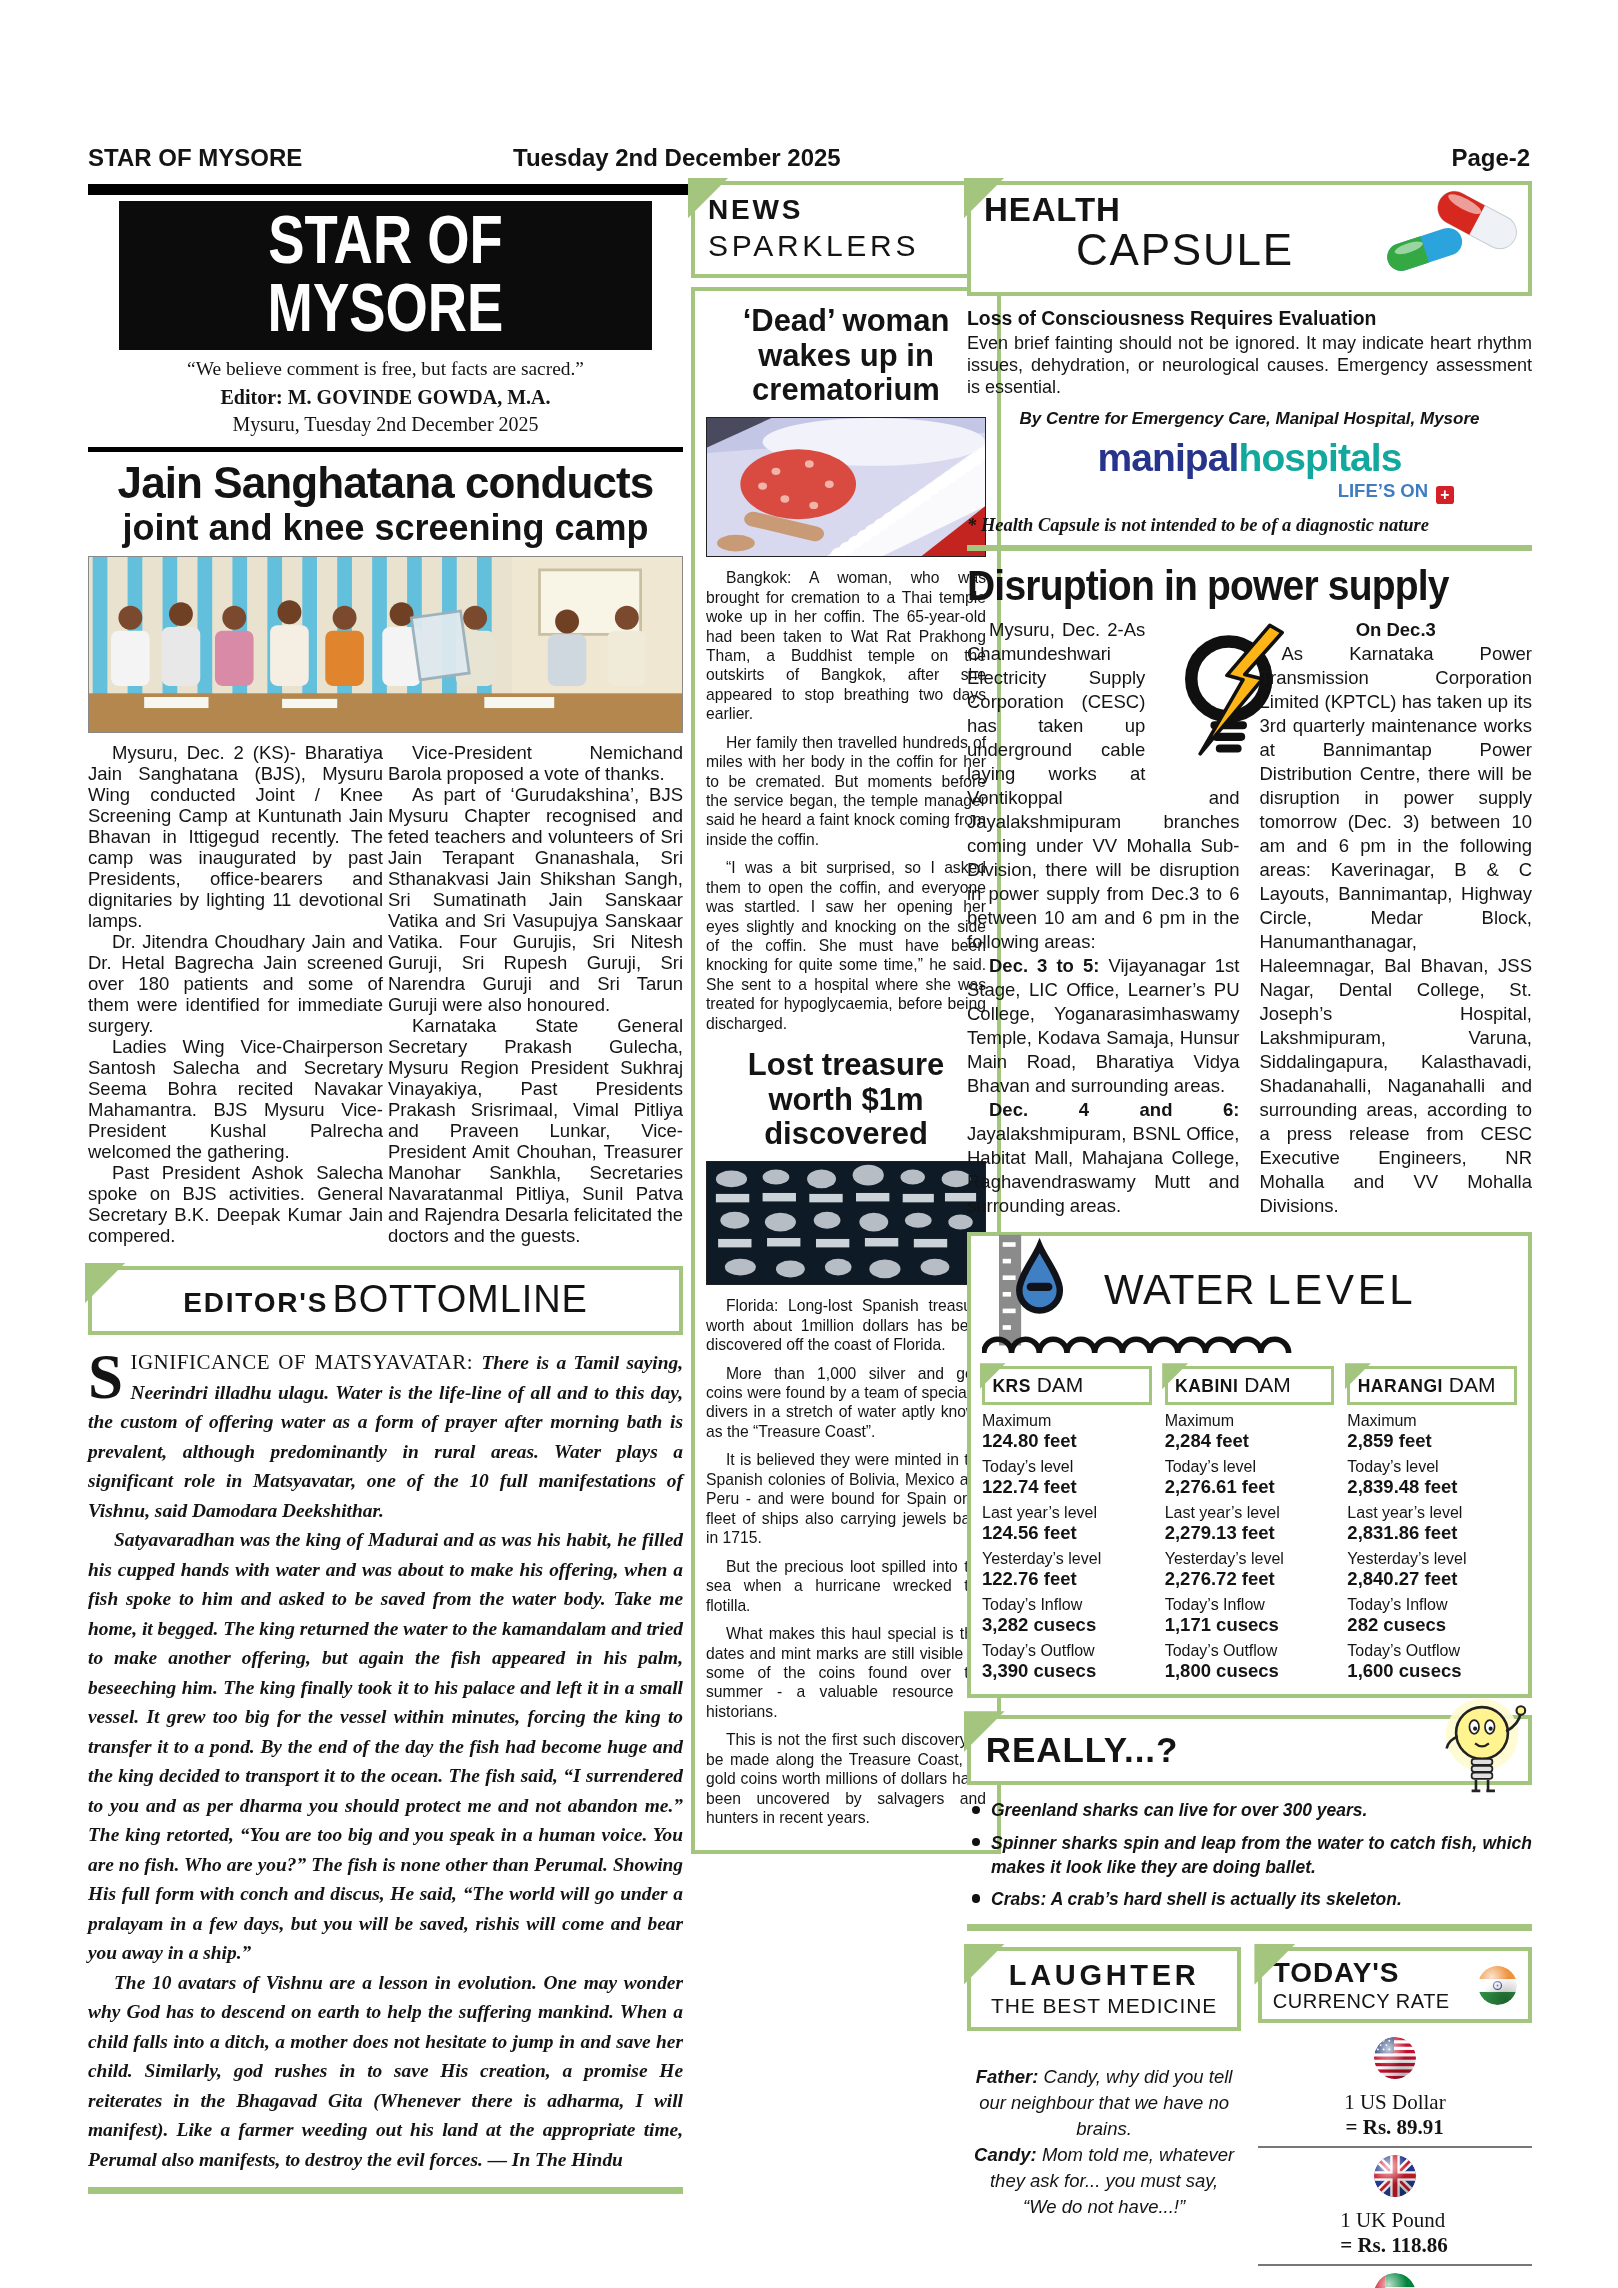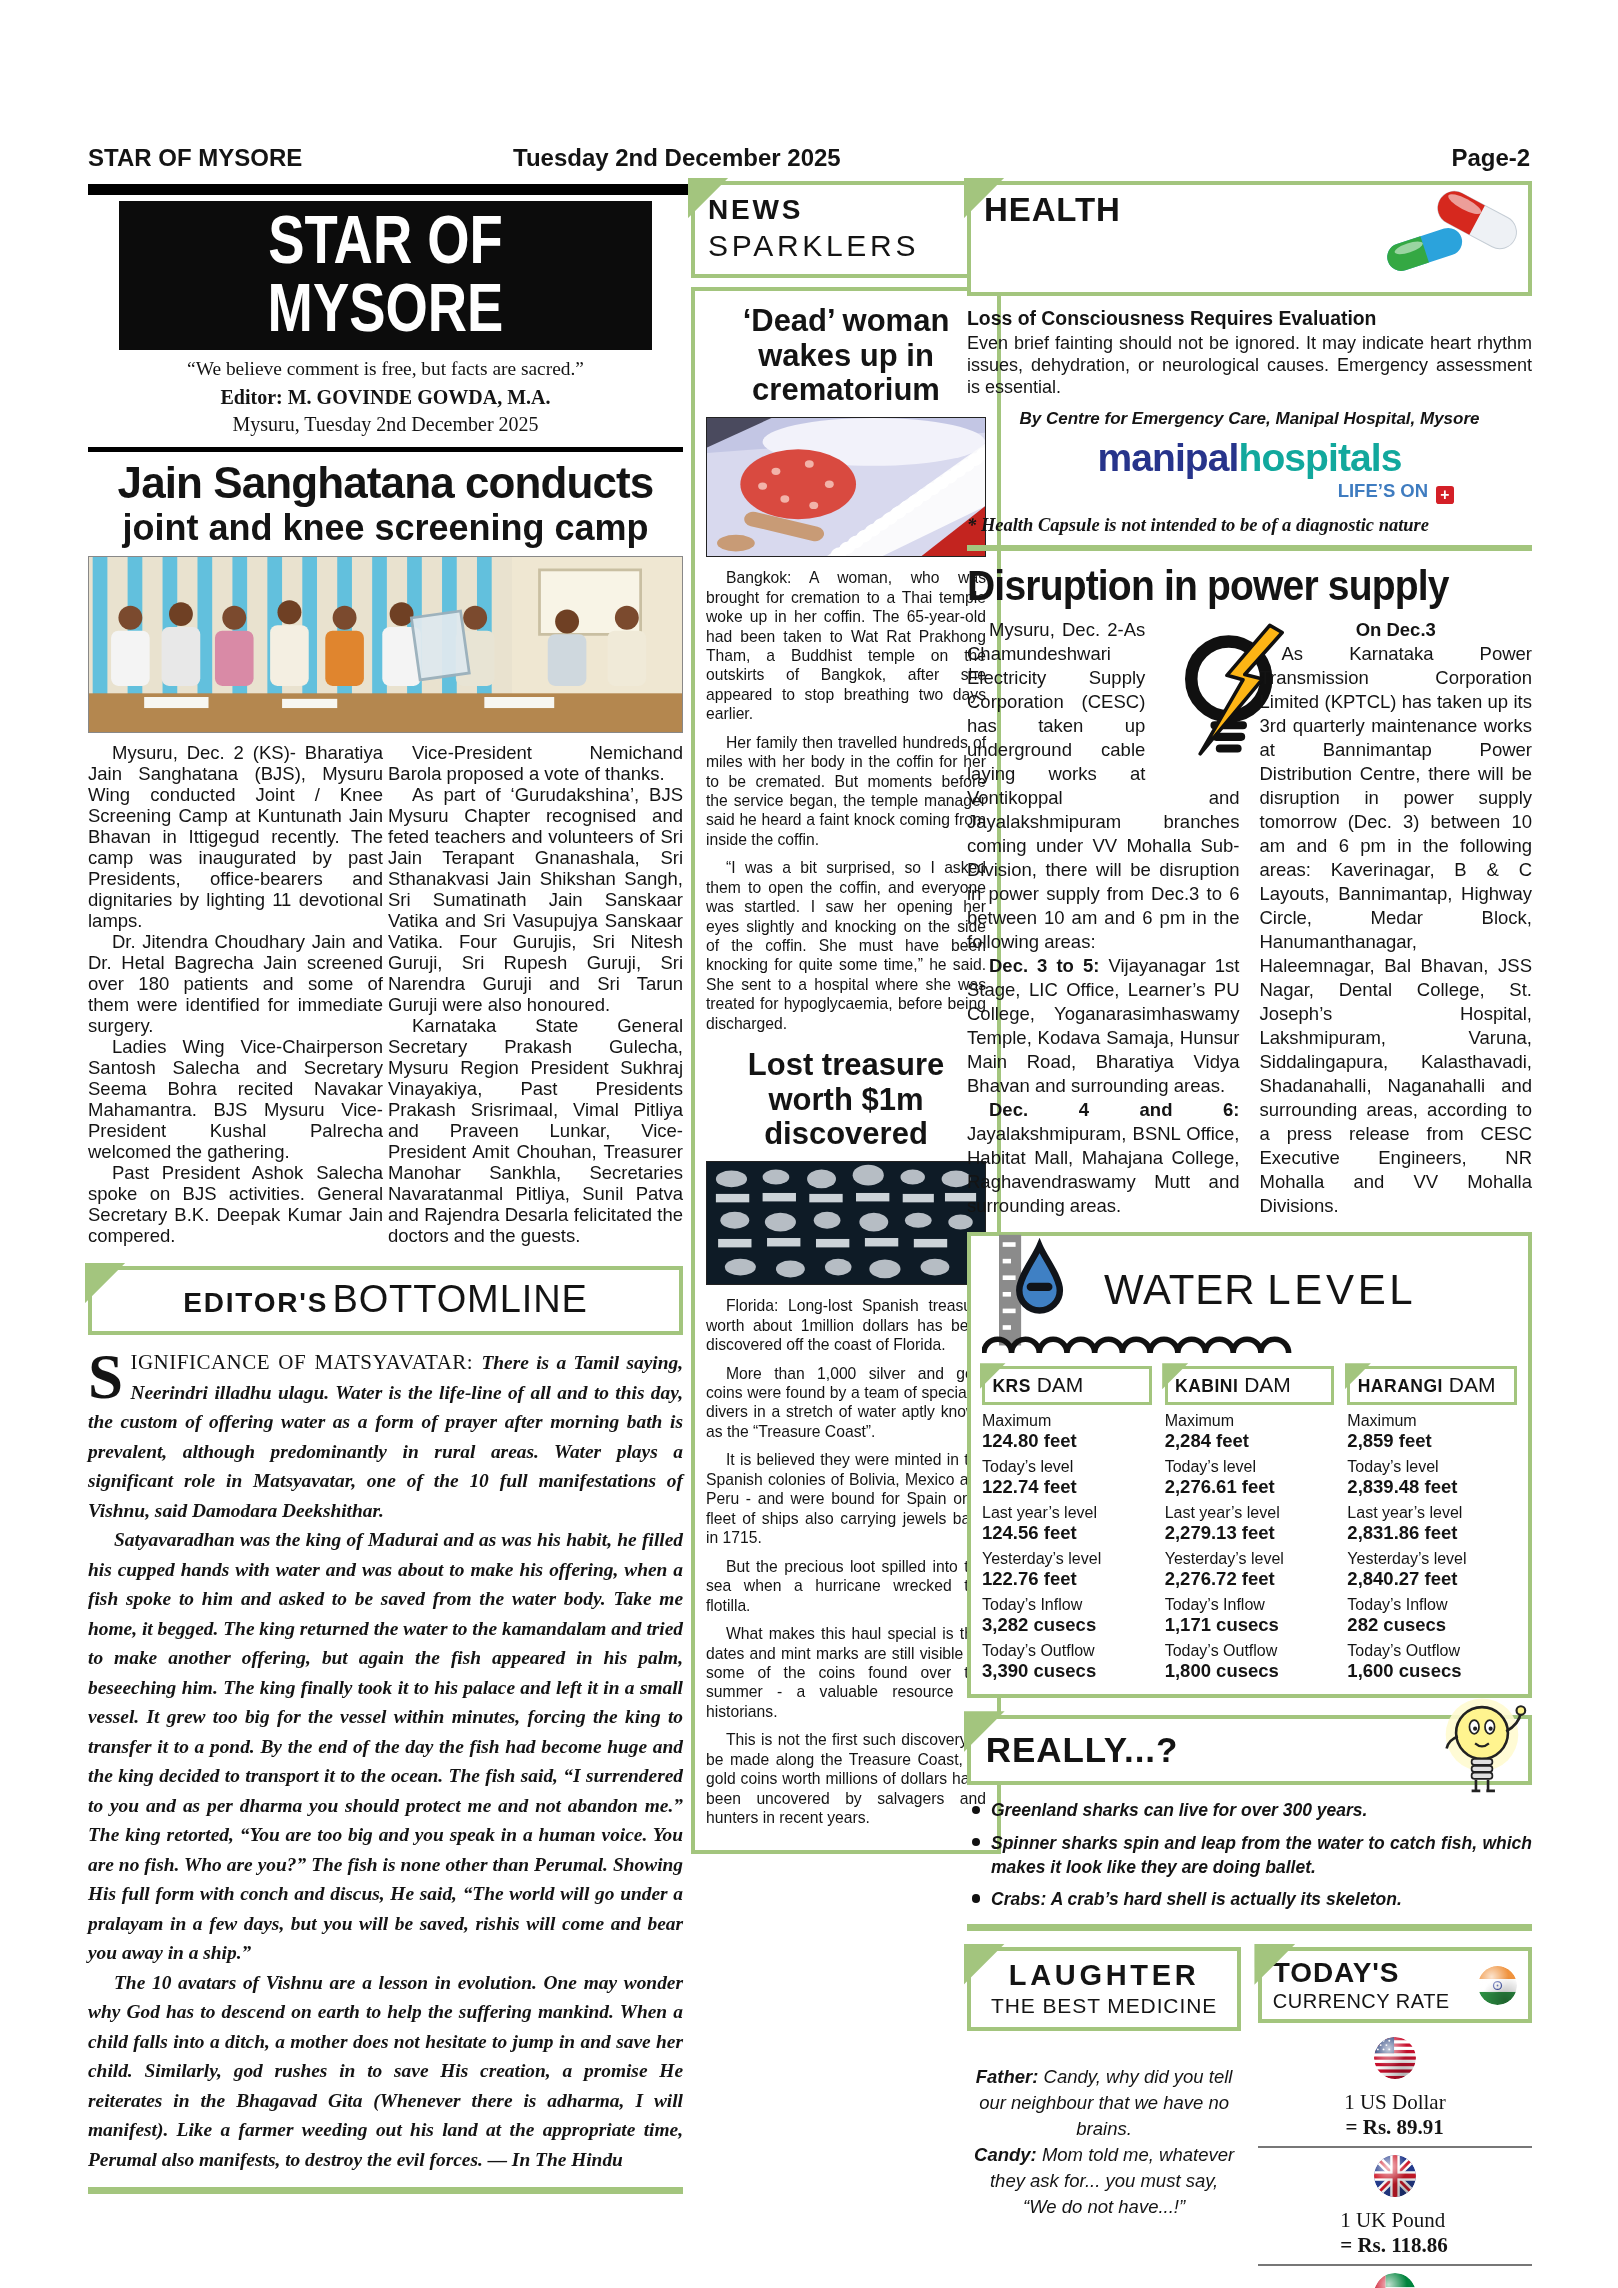--- a/index.html
+++ b/index.html
@@ -305,20 +305,21 @@
       <p>What makes this haul special is that dates and mint marks are still visible on some of the coins found over the summer - a valuable resource for historians.</p>
       <p>This is not the first such discovery to be made along the Treasure Coast, as gold coins worth millions of dollars have been uncovered by salvagers and hunters in recent years.</p>
     </div>
   </section>
 
   <section class="col-right">
 
     <div class="hc-head green-box">
       <span class="corner"></span>
       <div class="hc-kicker">HEALTH</div>
+      <div class="hc-title">CAPSULE</div>
       <span class="hc-caps-icon">
         <svg width="138" height="89" viewBox="0 0 150 96">
           <g transform="rotate(-18 45 70)">
             <rect x="2" y="52" width="84" height="30" rx="15" fill="#2ba3dc"></rect>
             <path d="M2 67 a15 15 0 0 1 15 -15 h27 v30 h-27 a15 15 0 0 1 -15 -15 z" fill="#34a843"></path>
             <ellipse cx="28" cy="60" rx="16" ry="5" fill="#fff" opacity=".5"></ellipse>
           </g>
           <g transform="rotate(28 100 40)">
             <rect x="52" y="18" width="92" height="36" rx="18" fill="#eef1f5" stroke="#c4ccd4"></rect>
             <path d="M52 36 a18 18 0 0 1 18 -18 h28 v36 h-28 a18 18 0 0 1 -18 -18 z" fill="#d6281e"></path>

